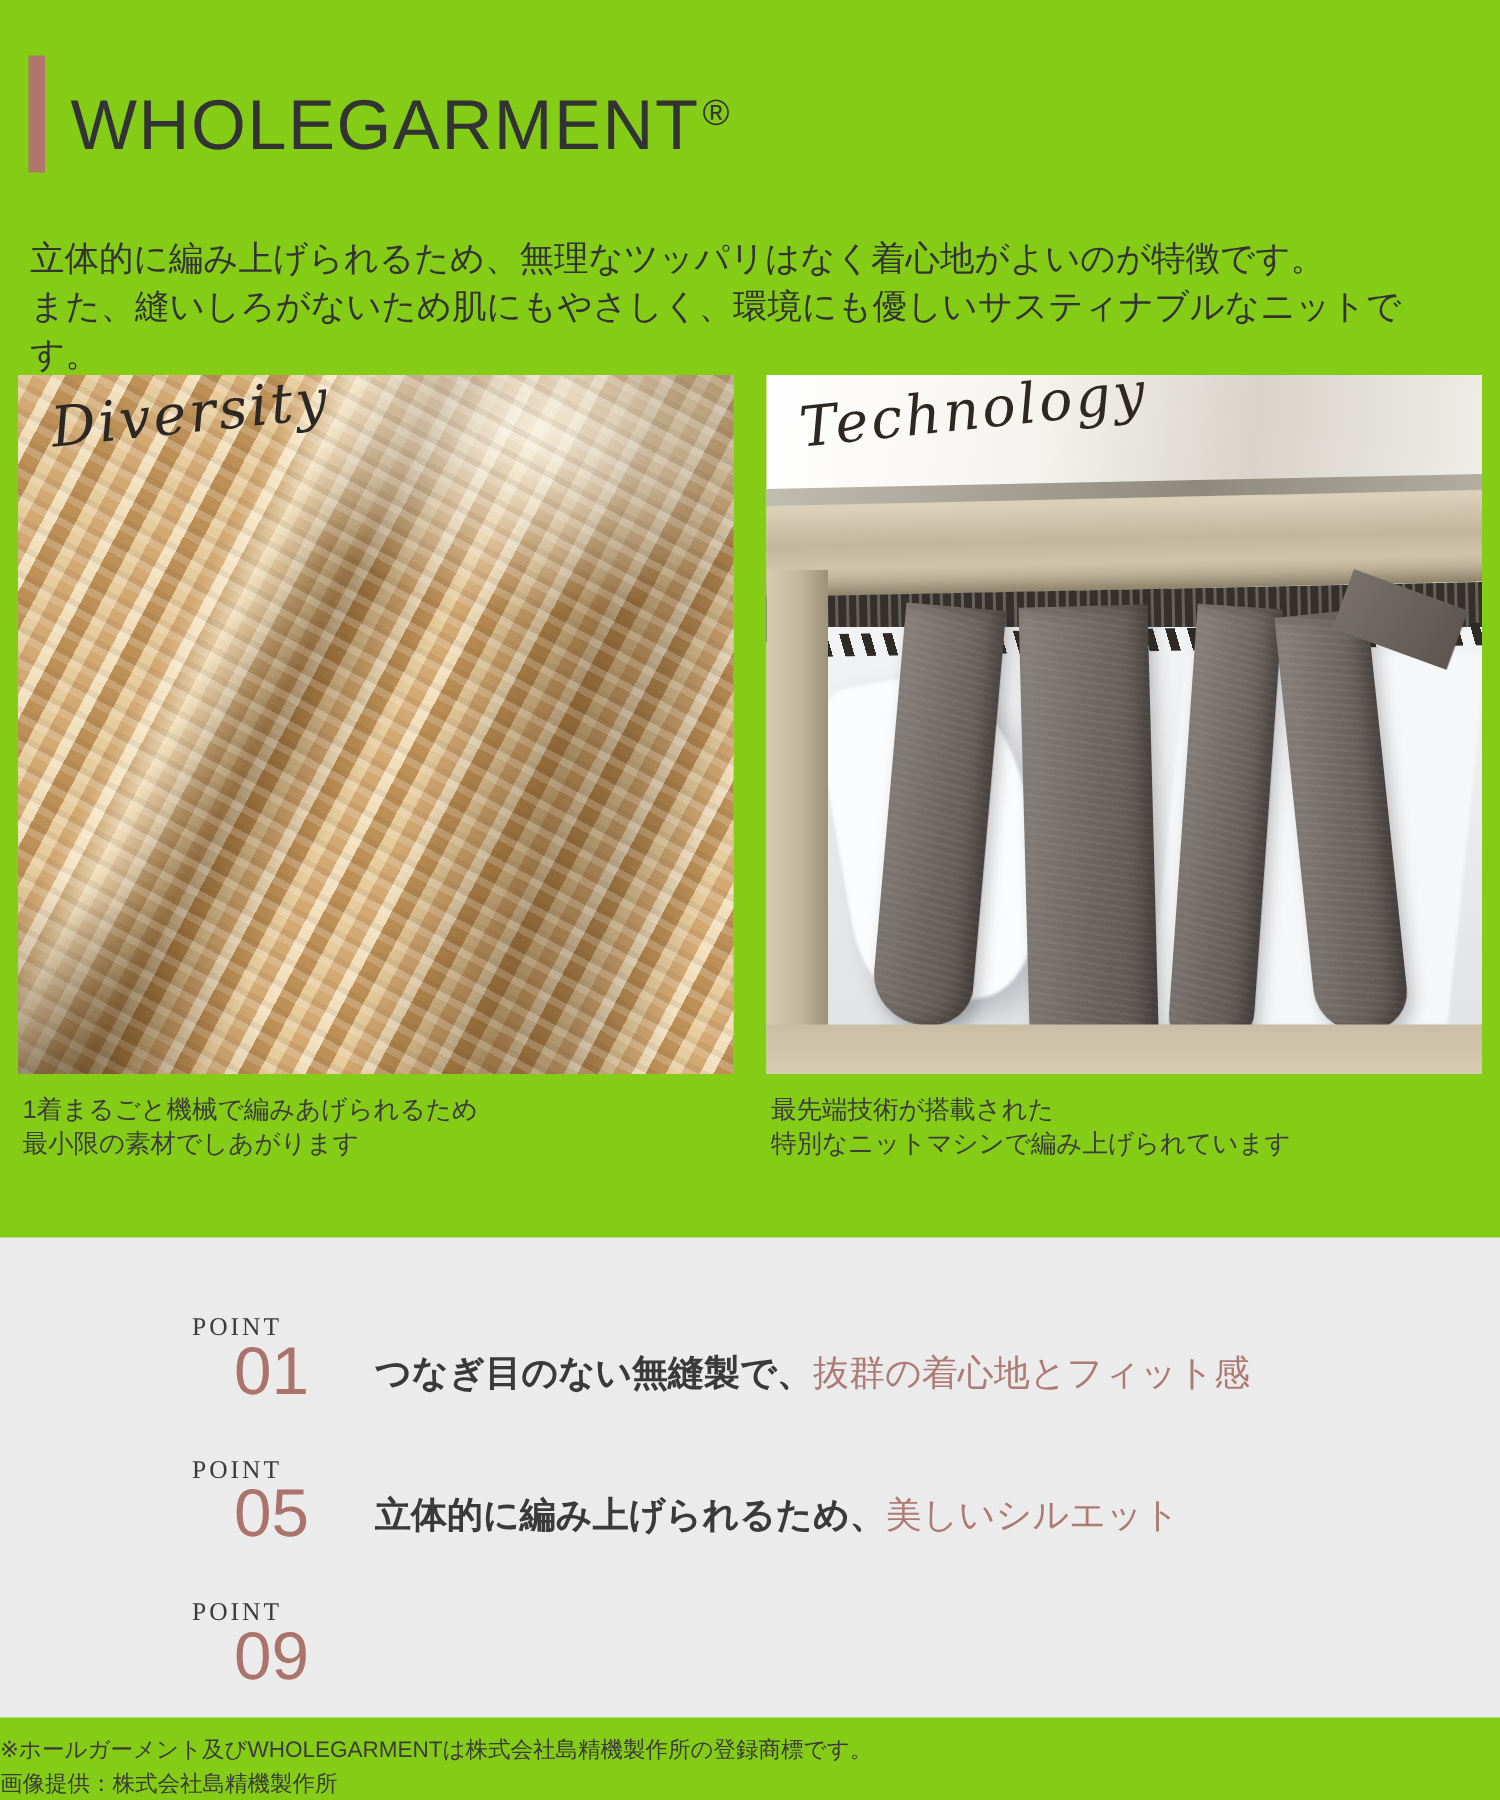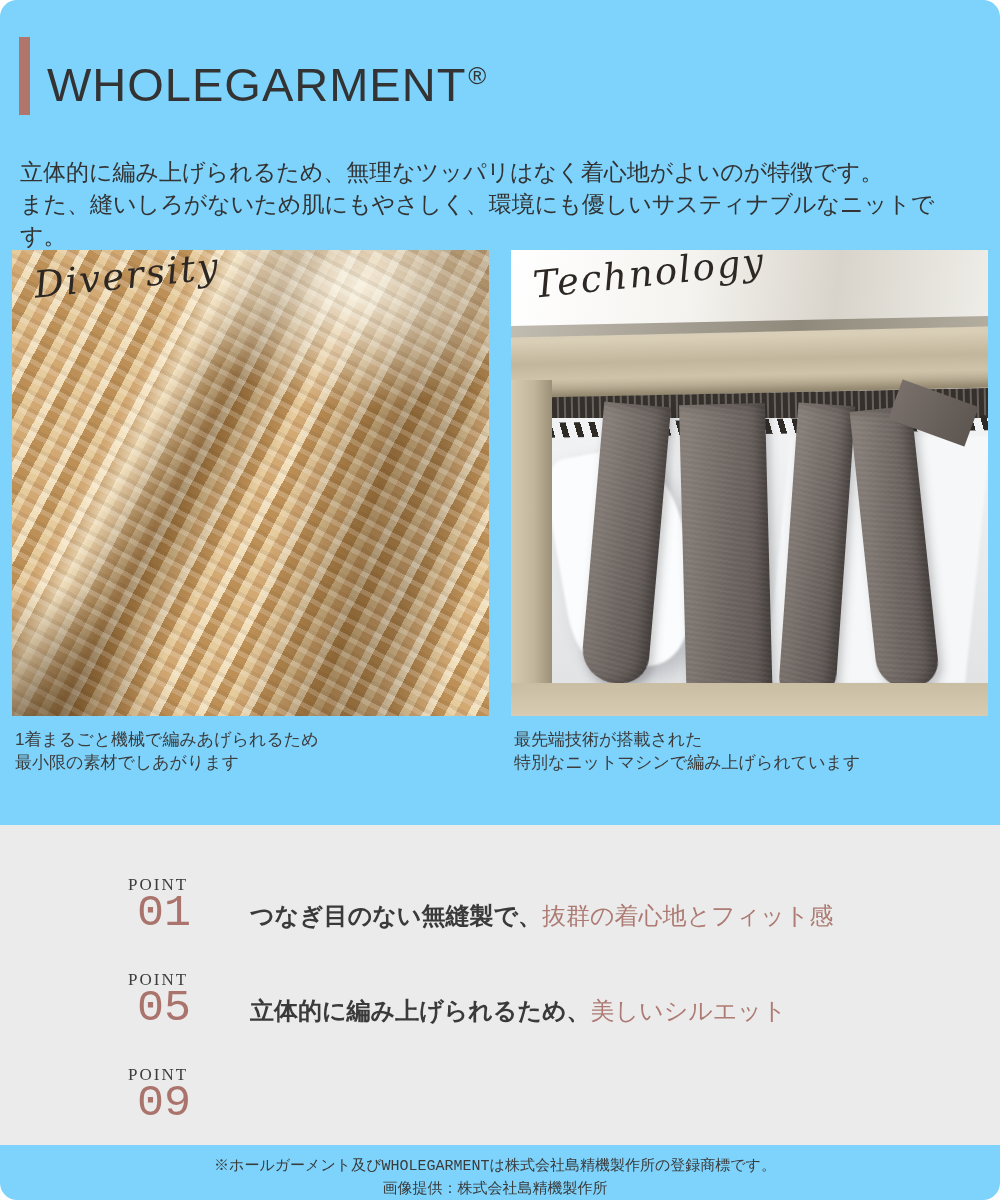--- a/index.html
+++ b/index.html
@@ -1,19 +1,19 @@
 <!DOCTYPE html>
 <html lang="ja"><head>
 <meta charset="utf-8">
 <title>WHOLEGARMENT®</title>
 <style>
   html,body{margin:0;padding:0;background:#ffffff;}
   .page{
-    position:relative;width:1000px;height:1200px;margin:0 auto;background:#7dd3fc;
-    font-family:"Liberation Sans","DejaVu Sans",sans-serif;color:#3a3a3a;overflow:hidden;border-radius:17px;
+    position:relative;width:1000px;height:1200px;margin:0 auto;background:#84cc16;
+    font-family:"Liberation Sans","DejaVu Sans",sans-serif;color:#3a3a3a;overflow:hidden;
   }
 
   
   .hdr{position:absolute;top:37px;left:19px;display:flex;align-items:stretch;}
   .accent-bar{width:11px;height:78px;background:#b1756c;margin-right:17px;}
   .title{
     font-size:47px;font-weight:300;letter-spacing:1px;color:#333333;
     line-height:78px;white-space:nowrap;
   }
   .title .reg{font-size:0.52em;vertical-align:super;margin-left:2px;font-weight:400;}
@@ -96,29 +96,29 @@
 
   
   .points{position:absolute;top:825px;left:0;width:1000px;height:320px;background:#ebebeb;
     box-sizing:border-box;padding-top:51px;}
   .point-row{display:flex;align-items:flex-end;height:58px;margin-bottom:37px;}
   .point-head{margin-left:128px;width:78px;display:flex;flex-direction:column;}
   .point-label{
     font-family:"Liberation Serif","DejaVu Serif",serif;
     font-size:17px;letter-spacing:2px;color:#3c3c3c;line-height:17px;}
   .point-number{
-    font-family:Liberation Mono, monospace;
-    font-size:45px;line-height:41px;color:#aa746c;padding-left:9px;}
+    font-family:Liberation Sans, sans-serif;
+    font-size:45px;line-height:41px;color:#aa746c;padding-left:9px;text-align:right;}
   .point-text{margin-left:44px;font-size:24px;line-height:30px;padding-bottom:3px;white-space:nowrap;}
   .point-text .dark{color:#3a3a3a;font-weight:bold;}
   .point-text .accent{color:#ad7b73;}
 
   
-  .footnotes{position:absolute;top:1155px;left:0;right:10px;text-align:center;
-    font-size:15px;line-height:23px;color:#3b3b3b;font-family:Liberation Mono, monospace;}
+  .footnotes{position:absolute;top:1155px;left:0;right:10px;text-align:left;
+    font-size:15px;line-height:23px;color:#3b3b3b;}
 </style>
 </head>
 <body>
 
 <div class="page">
 
   <div class="hdr">
     <div class="accent-bar"></div>
     <h1 class="title" style="margin:0;"><span>WHOLEGARMENT</span><span class="reg">®</span></h1>
   </div>

